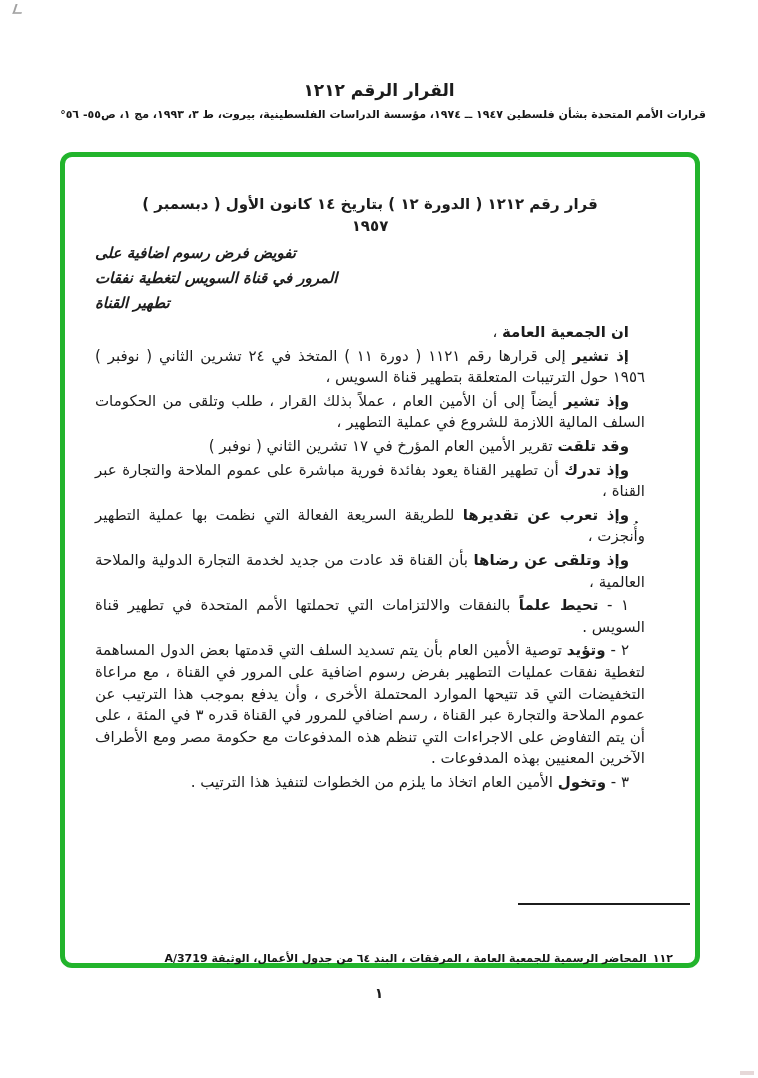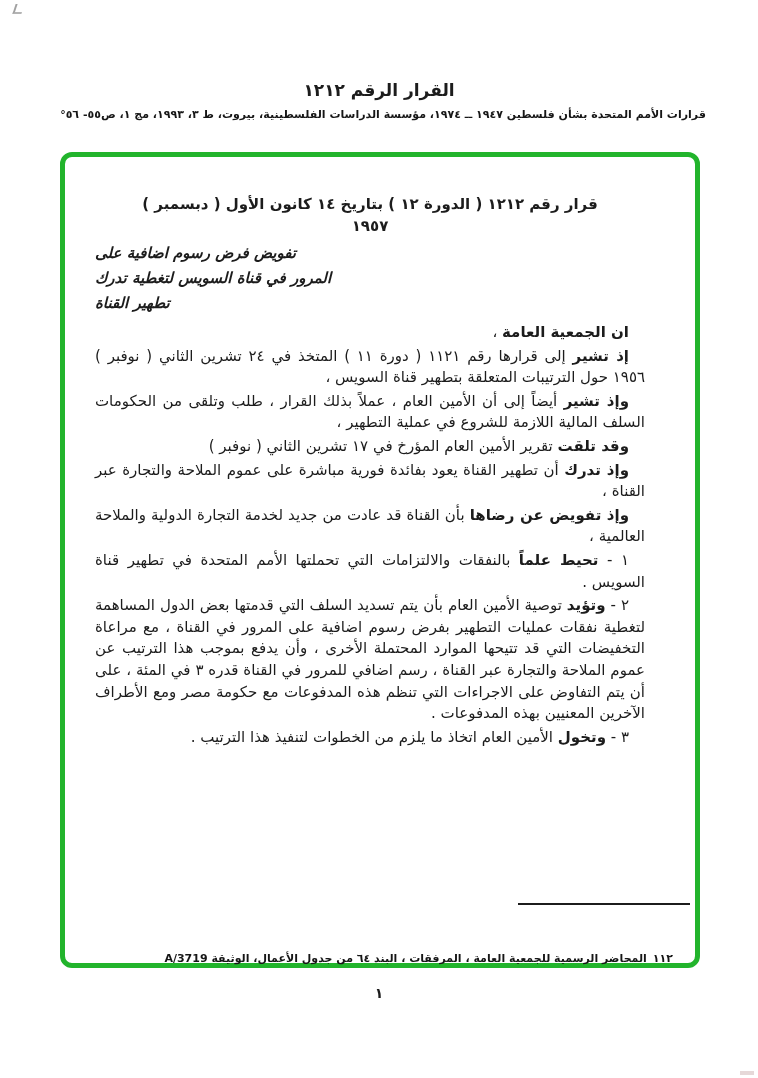--- a/index.html
+++ b/index.html
@@ -68,31 +68,32 @@
 
   <div class="green-box">
 
     <div class="box-heading">
       <div>قرار رقم ١٢١٢ ( الدورة ١٢ ) بتاريخ ١٤ كانون الأول ( دبسمبر )</div>
       <div>١٩٥٧</div>
     </div>
 
     <div class="box-subtitle">
       <div>تفويض فرض رسوم اضافية على</div>
-      <div>المرور في قناة السويس لتغطية تدرك</div>
+      <div>المرور في قناة السويس لتغطية نفقات</div>
       <div>تطهير القناة</div>
     </div>
 
     <div class="body-text" id="doc-body">
         <p class="para"><span class="lead">ان الجمعية العامة</span> ،</p>
         <p class="para"><span class="lead">إذ تشير</span> إلى قرارها رقم ١١٢١ ( دورة ١١ ) المتخذ في ٢٤ تشرين الثاني ( نوفبر ) ١٩٥٦ حول الترتيبات المتعلقة بتطهير قناة السويس ،</p>
         <p class="para"><span class="lead">وإذ تشير</span> أيضاً إلى أن الأمين العام ، عملاً بذلك القرار ، طلب وتلقى من الحكومات السلف المالية اللازمة للشروع في عملية التطهير ،</p>
         <p class="para"><span class="lead">وقد تلقت</span> تقرير الأمين العام المؤرخ في ١٧ تشرين الثاني ( نوفبر )</p>
         <p class="para"><span class="lead">وإذ تدرك</span> أن تطهير القناة يعود بفائدة فورية مباشرة على عموم الملاحة والتجارة عبر القناة ،</p>
-        <p class="para"><span class="lead">وإذ تفويض عن رضاها</span> بأن القناة قد عادت من جديد لخدمة التجارة الدولية والملاحة العالمية ،</p>
+        <p class="para"><span class="lead">وإذ تعرب عن تقديرها</span> للطريقة السريعة الفعالة التي نظمت بها عملية التطهير وأُنجزت ،</p>
+        <p class="para"><span class="lead">وإذ وتلقى عن رضاها</span> بأن القناة قد عادت من جديد لخدمة التجارة الدولية والملاحة العالمية ،</p>
         <p class="para"><span class="pnum">١ - </span><span class="lead">تحيط علماً</span> بالنفقات والالتزامات التي تحملتها الأمم المتحدة في تطهير قناة السويس .</p>
         <p class="para"><span class="pnum">٢ - </span><span class="lead">وتؤيد</span> توصية الأمين العام بأن يتم تسديد السلف التي قدمتها بعض الدول المساهمة لتغطية نفقات عمليات التطهير بفرض رسوم اضافية على المرور في القناة ، مع مراعاة التخفيضات التي قد تتيحها الموارد المحتملة الأخرى ، وأن يدفع بموجب هذا الترتيب عن عموم الملاحة والتجارة عبر القناة ، رسم اضافي للمرور في القناة قدره ٣ في المئة ، على أن يتم التفاوض على الاجراءات التي تنظم هذه المدفوعات مع حكومة مصر ومع الأطراف الآخرين المعنيين بهذه المدفوعات .</p>
         <p class="para"><span class="pnum">٣ - </span><span class="lead">وتخول</span> الأمين العام اتخاذ ما يلزم من الخطوات لتنفيذ هذا الترتيب .</p>
       </div>
 
     <div class="footnote-rule"></div>
 
     <div class="footnote">
       <span class="fn-marker">١١٢</span><span>المحاضر الرسمية للجمعية العامة ، المرفقات ، البند ٦٤ من جدول الأعمال، الوثيقة A/3719</span>
     </div>

